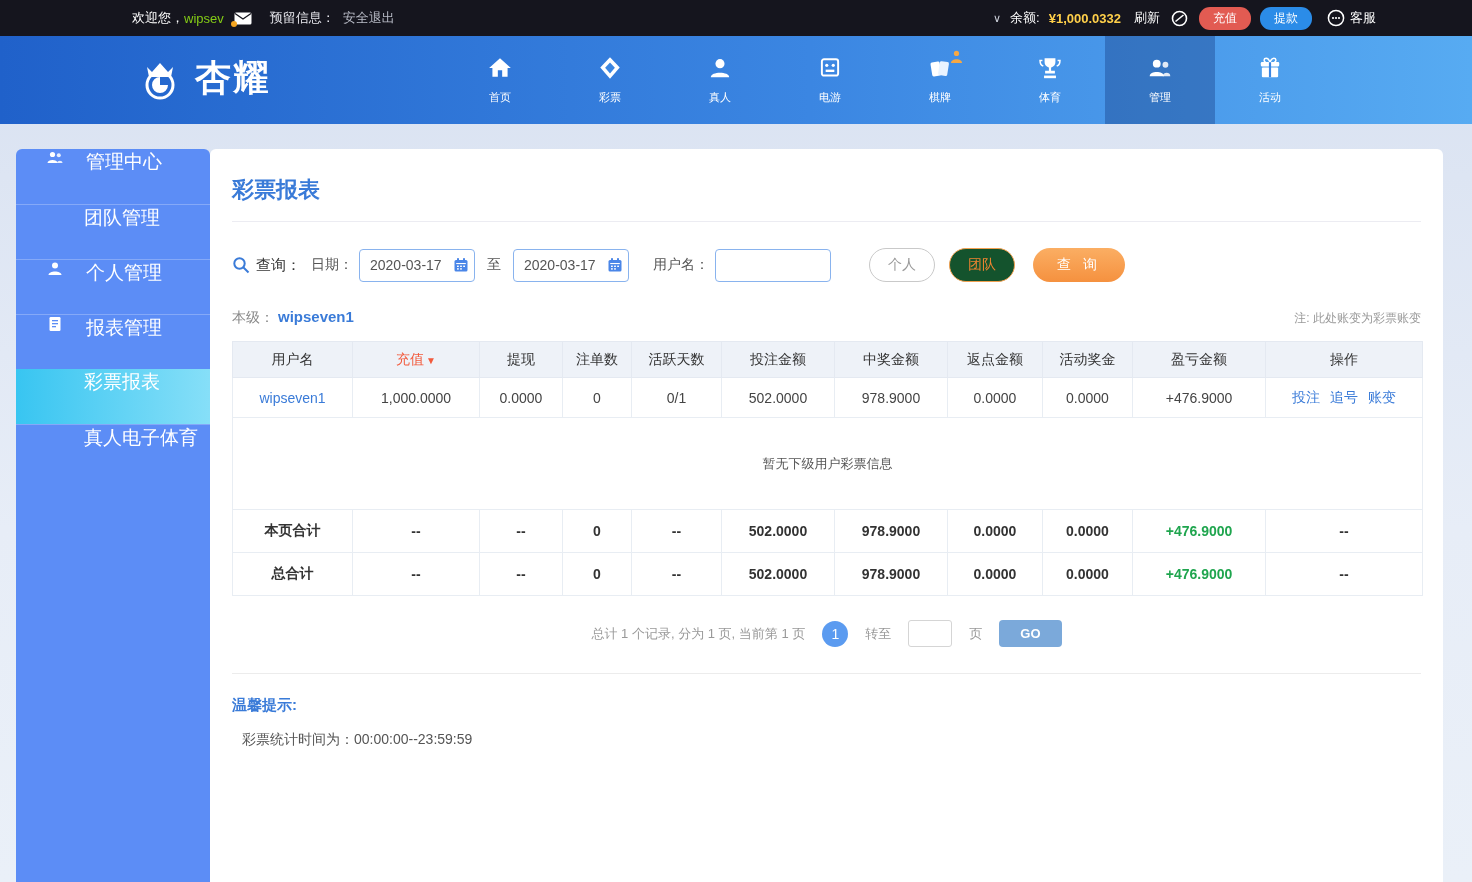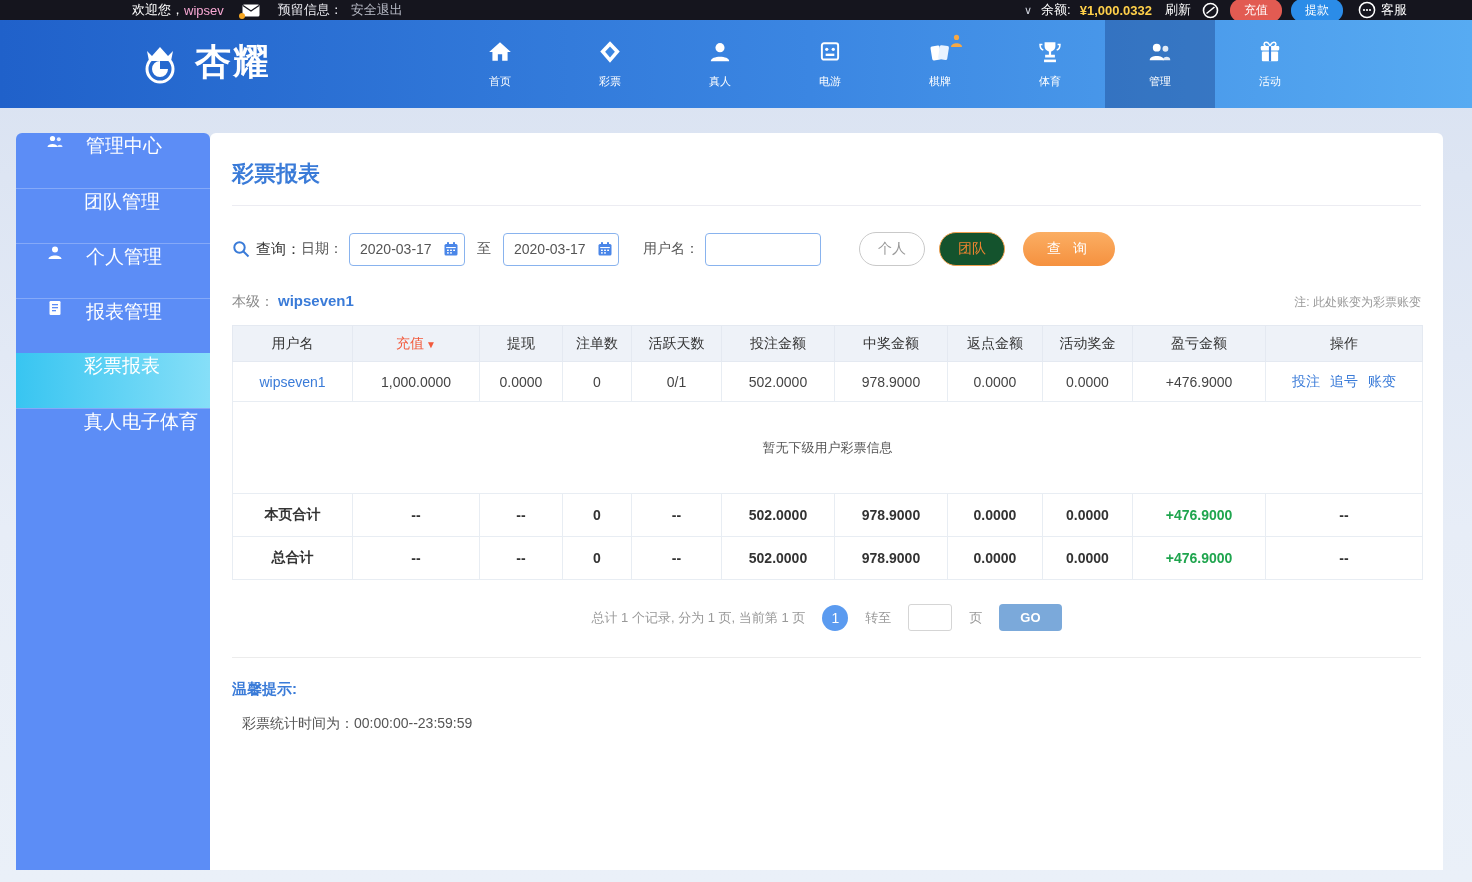--- a/index.html
+++ b/index.html
@@ -2,24 +2,24 @@
 <html><head>
 <meta charset="utf-8">
 <style>
   * { box-sizing: border-box; }
   html,body { margin:0; padding:0; }
   body { font-family:"Liberation Sans","DejaVu Sans",sans-serif; }
   .page { position:relative; width:1472px; height:882px; overflow:hidden;
           background:linear-gradient(180deg,#d8e1f1 0%,#e7edf7 60%,#eaf0f8 100%); }
 
   
-  .topbar { display:flex; align-items:center; height:20px; background:#15151e;
-            color:#fff; font-size:13px; padding-left:132px; padding-right:65px; }
+  .topbar { display:flex; align-items:center; height:36px; background:#15151e;
+            color:#fff; font-size:13px; padding-left:132px; padding-right:96px; }
   .topbar .welcome { color:#fff; }
-  .topbar .username { color:#f9a8d4; margin-right:10px; }
+  .topbar .username { color:#84cc16; margin-right:2px; }
   .icon-btn { display:inline-flex; align-items:center; margin:0 8px; position:relative; }
   .env-dot { position:absolute; left:-3px; bottom:-2px; width:6px; height:6px; border-radius:50%; background:#f5a623; }
   .topbar .reserved { margin-left:10px; color:#e8e8ee; }
   .topbar .logout { margin-left:8px; color:#b9bcc7; cursor:pointer; }
   .topbar .right { margin-left:auto; display:flex; align-items:center; gap:9px; }
   .chev { color:#cfd3dd; font-size:11px; }
   .balance-label { color:#fff; }
   .balance-value { color:#ffd04a; font-weight:bold; }
   .refresh-label { color:#fff; margin-left:4px; cursor:pointer; }
   .pill { border-radius:11px; padding:3px 14px; font-size:12px; color:#fff; cursor:pointer; border:none; }
@@ -47,21 +47,21 @@
   .side-item.sub { padding-left:68px; }
   .side-item.active { background:linear-gradient(90deg,#38c5f1 0%,#86dff8 100%); border-top:none; }
 
   .card { flex:1; background:#fff; border-radius:6px 6px 0 0; padding:0 22px; overflow:hidden; }
 
   .page-title { color:#3a7bd8; font-size:22px; font-weight:bold; margin:26px 0 16px; }
   .title-divider { border-bottom:1px solid #ececf2; }
 
   
   .query-row { display:flex; align-items:center; margin-top:26px; font-size:14px; color:#555; }
-  .query-label { color:#333; font-size:15px; margin:0 0 0 6px; }
+  .query-label { color:#333; font-size:15px; margin:0 10px 0 6px; }
   .field-label { color:#555; }
   .input-wrap { position:relative; display:inline-flex; align-items:center; margin-left:6px; }
   .text-input { height:33px; border:1px solid #89b3ee; border-radius:4px; font-size:14px; color:#555;
                 padding:0 28px 0 10px; width:116px; outline:none; font-family:inherit; }
   .text-input.plain { padding-right:10px; }
   .cal-icon { position:absolute; right:6px; top:8px; }
   .to-label { margin:0 12px; }
   .user-label { margin-left:24px; }
   .btn { border-radius:17px; font-size:14px; cursor:pointer; font-family:inherit; }
   .btn-personal { margin-left:38px; padding:7px 18px; background:#fff; border:1px solid #c9c9c9; color:#999; }

